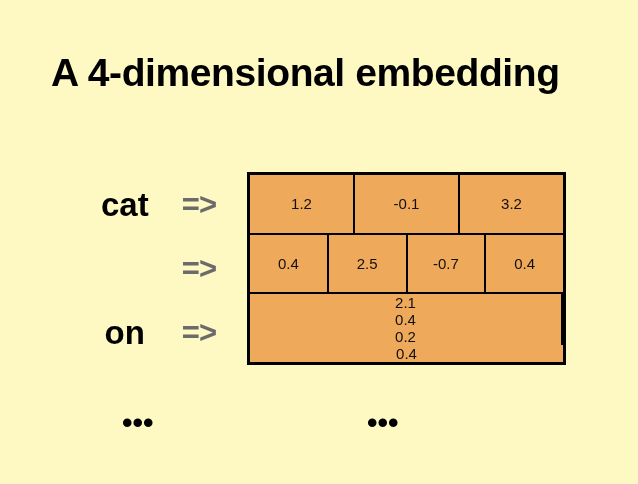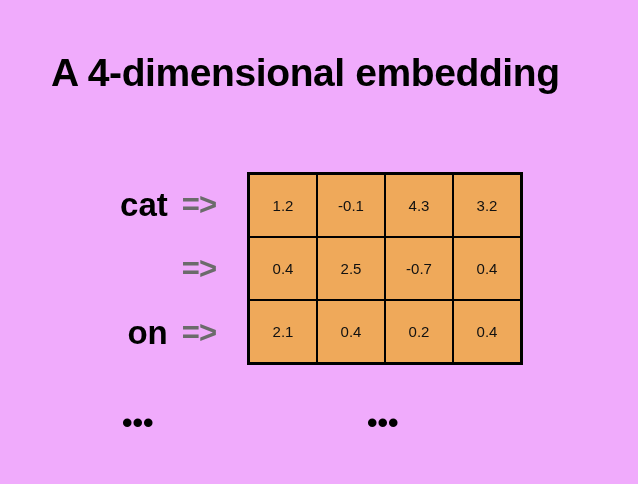--- a/index.html
+++ b/index.html
@@ -12,21 +12,21 @@
     height: 484px;
     position: relative;
     overflow: hidden;
     font-family: "Liberation Sans", sans-serif;
     -webkit-font-smoothing: antialiased;
   }
 
   .slide {
     position: absolute;
     inset: 0;
-    background: #f0abfc;
+    background: #fef9c3;
   }
 
   
   .title {
     position: absolute;
     left: 51px;
     top: 50px;
     width: 560px;
     font-size: 39px;
     font-weight: bold;
@@ -52,52 +52,53 @@
     align-items: center;
     justify-content: flex-end;
     padding-right: 24px;
     box-sizing: border-box;
   }
   .word {
     font-size: 33px;
     font-weight: bold;
     color: #000000;
     line-height: 1;
-    text-align: right;
+    text-align: center;
     min-width: 86px;
   }
   .arrow {
     font-size: 31px;
     font-weight: bold;
     color: #6b6b6b;
     line-height: 1;
     margin-left: 14px;
     letter-spacing: -1px;
   }
 
   
   .matrix {
     position: absolute;
     left: 247px;
     top: 172px;
-    width: 276px;
+    width: 319px;
     height: 193px;
     border: 3px solid #000000;
     box-sizing: border-box;
     background: #efa95a;
     display: flex;
     flex-direction: column;
   }
   .matrix-row {
     flex: 1 1 0;
     display: flex;
     border-bottom: 2px solid #000000;
   }
   .matrix-row:last-child {
     border-bottom: none;
+    flex-direction: column;
   }
   .cell {
     flex: 1 1 0;
     display: flex;
     align-items: center;
     justify-content: center;
     border-right: 2px solid #000000;
     font-size: 15px;
     color: #111111;
     background: #efa95a;
@@ -142,21 +143,20 @@
       <span class="arrow">=&gt;</span>
     </div>
 
   </div>
 
   <div class="matrix">
 
     <div class="matrix-row">
       <div class="cell">1.2</div>
       <div class="cell">-0.1</div>
-      <div class="cell">4.3</div>
       <div class="cell">3.2</div>
     </div>
 
     <div class="matrix-row">
       <div class="cell">0.4</div>
       <div class="cell">2.5</div>
       <div class="cell">-0.7</div>
       <div class="cell">0.4</div>
     </div>
 

